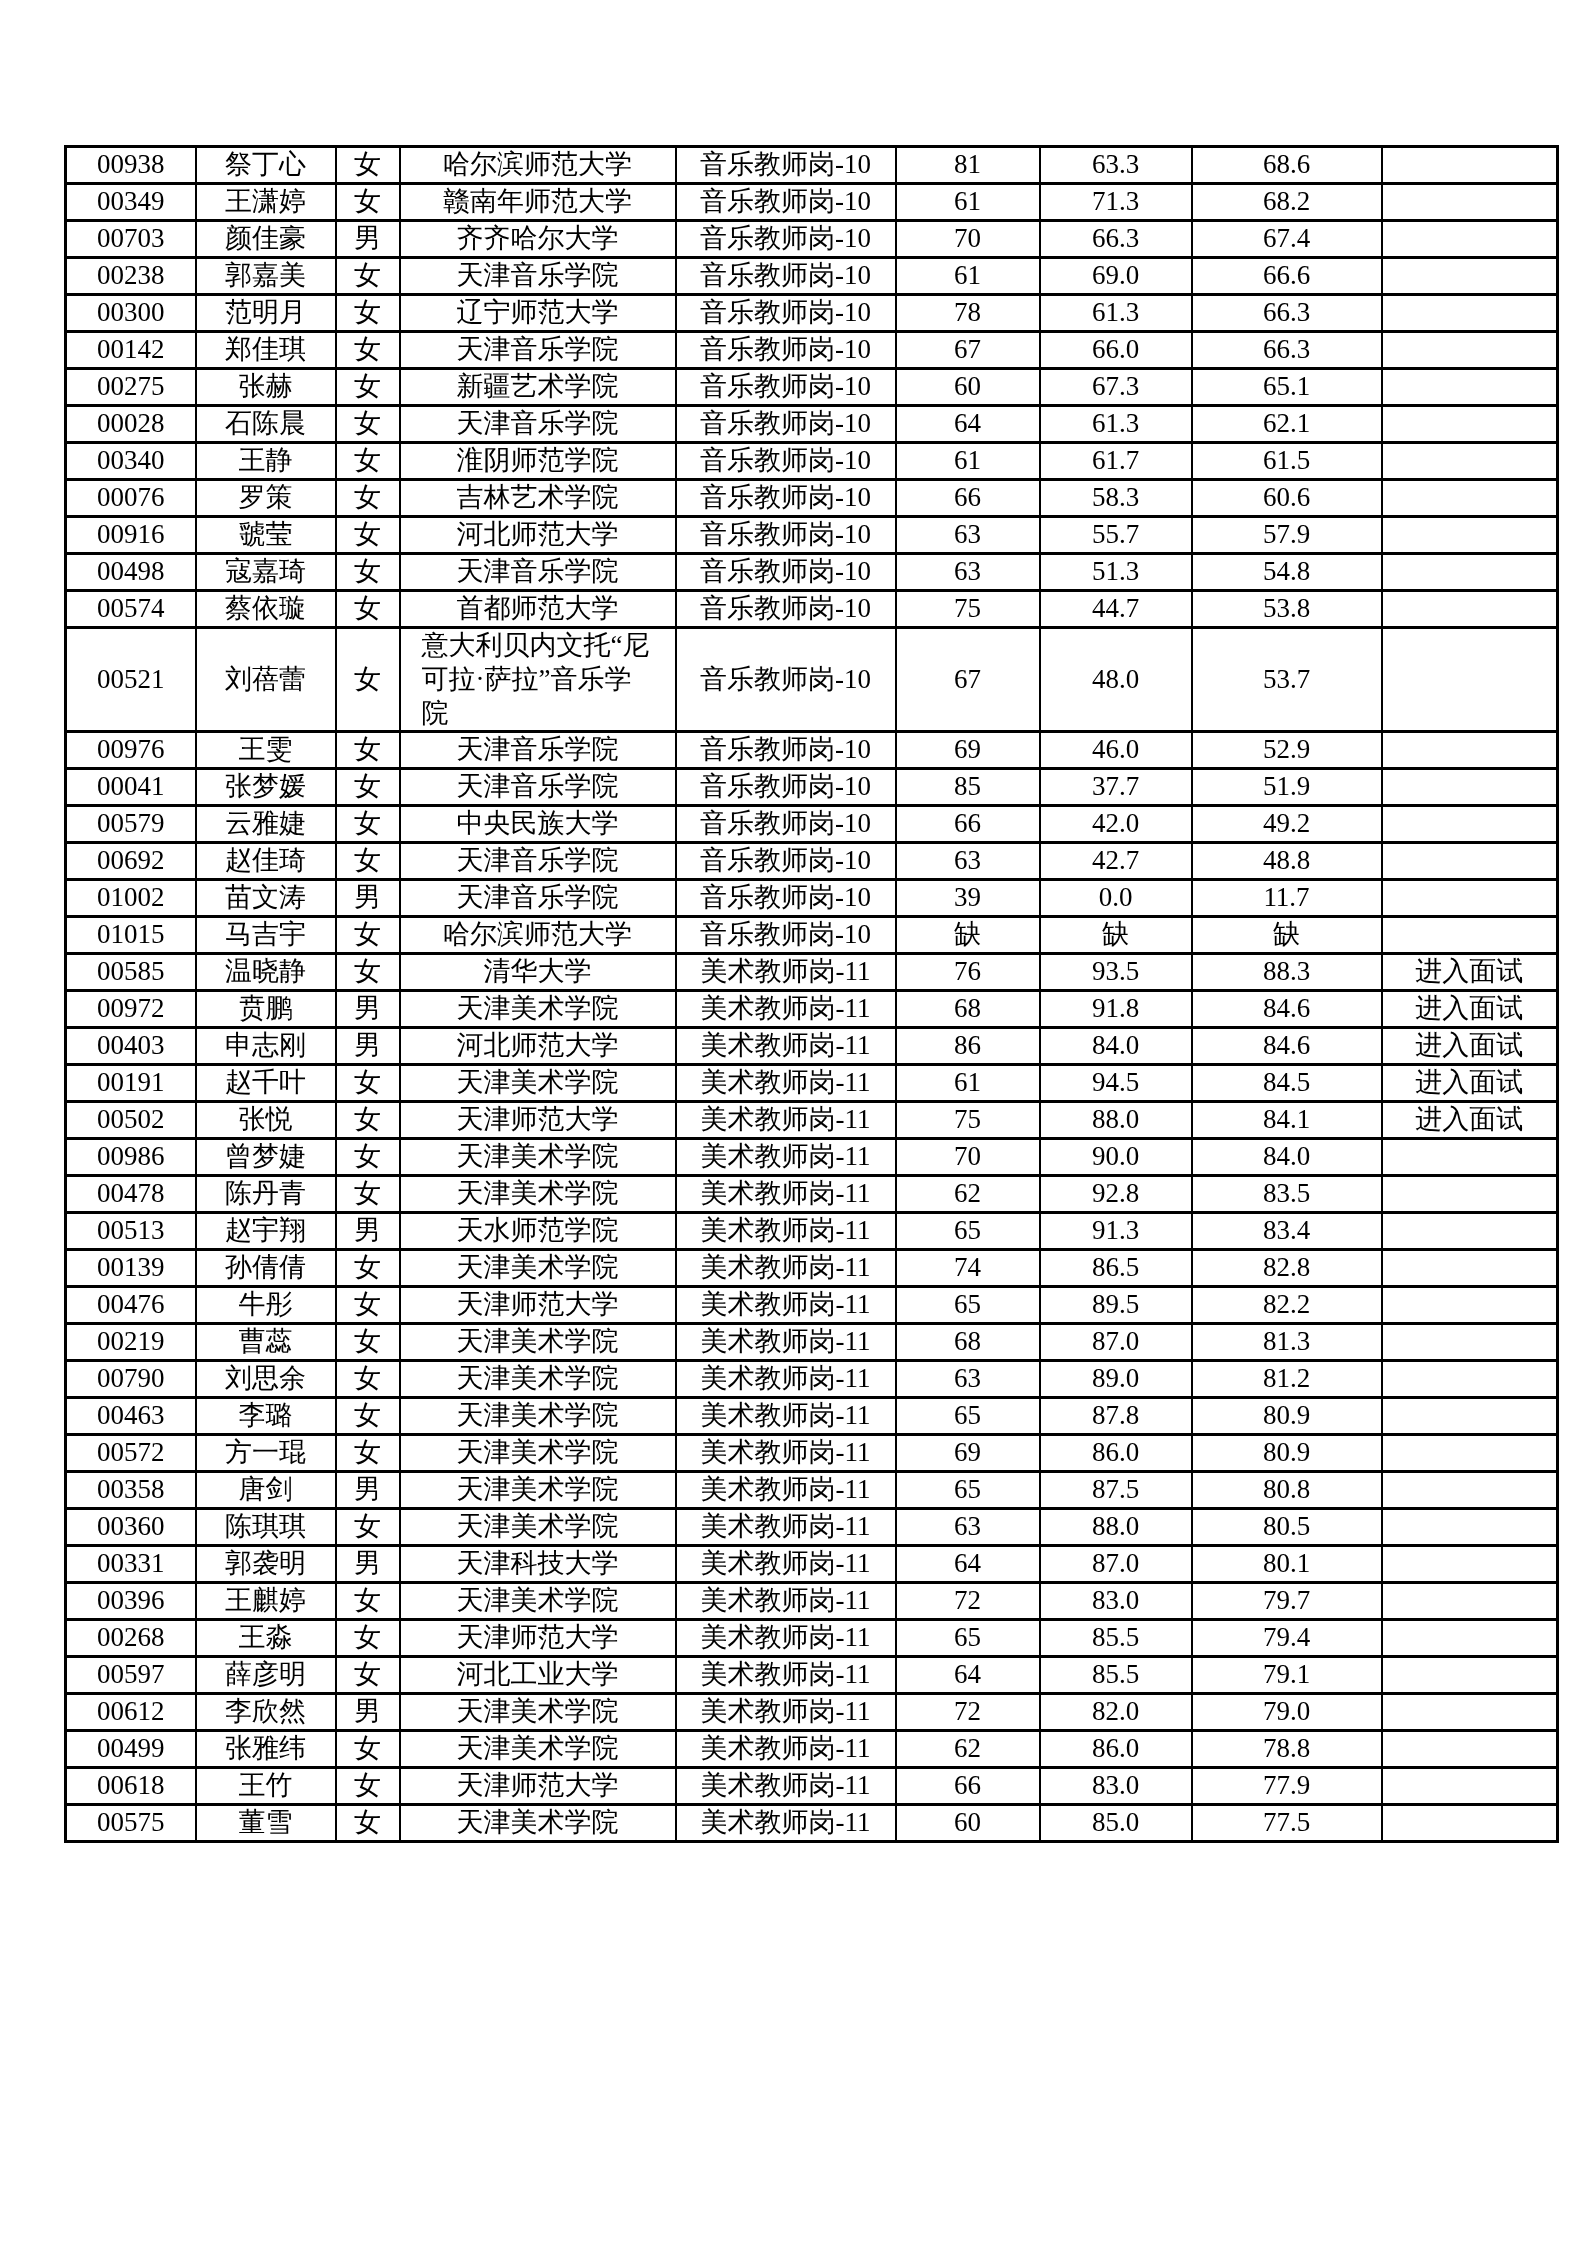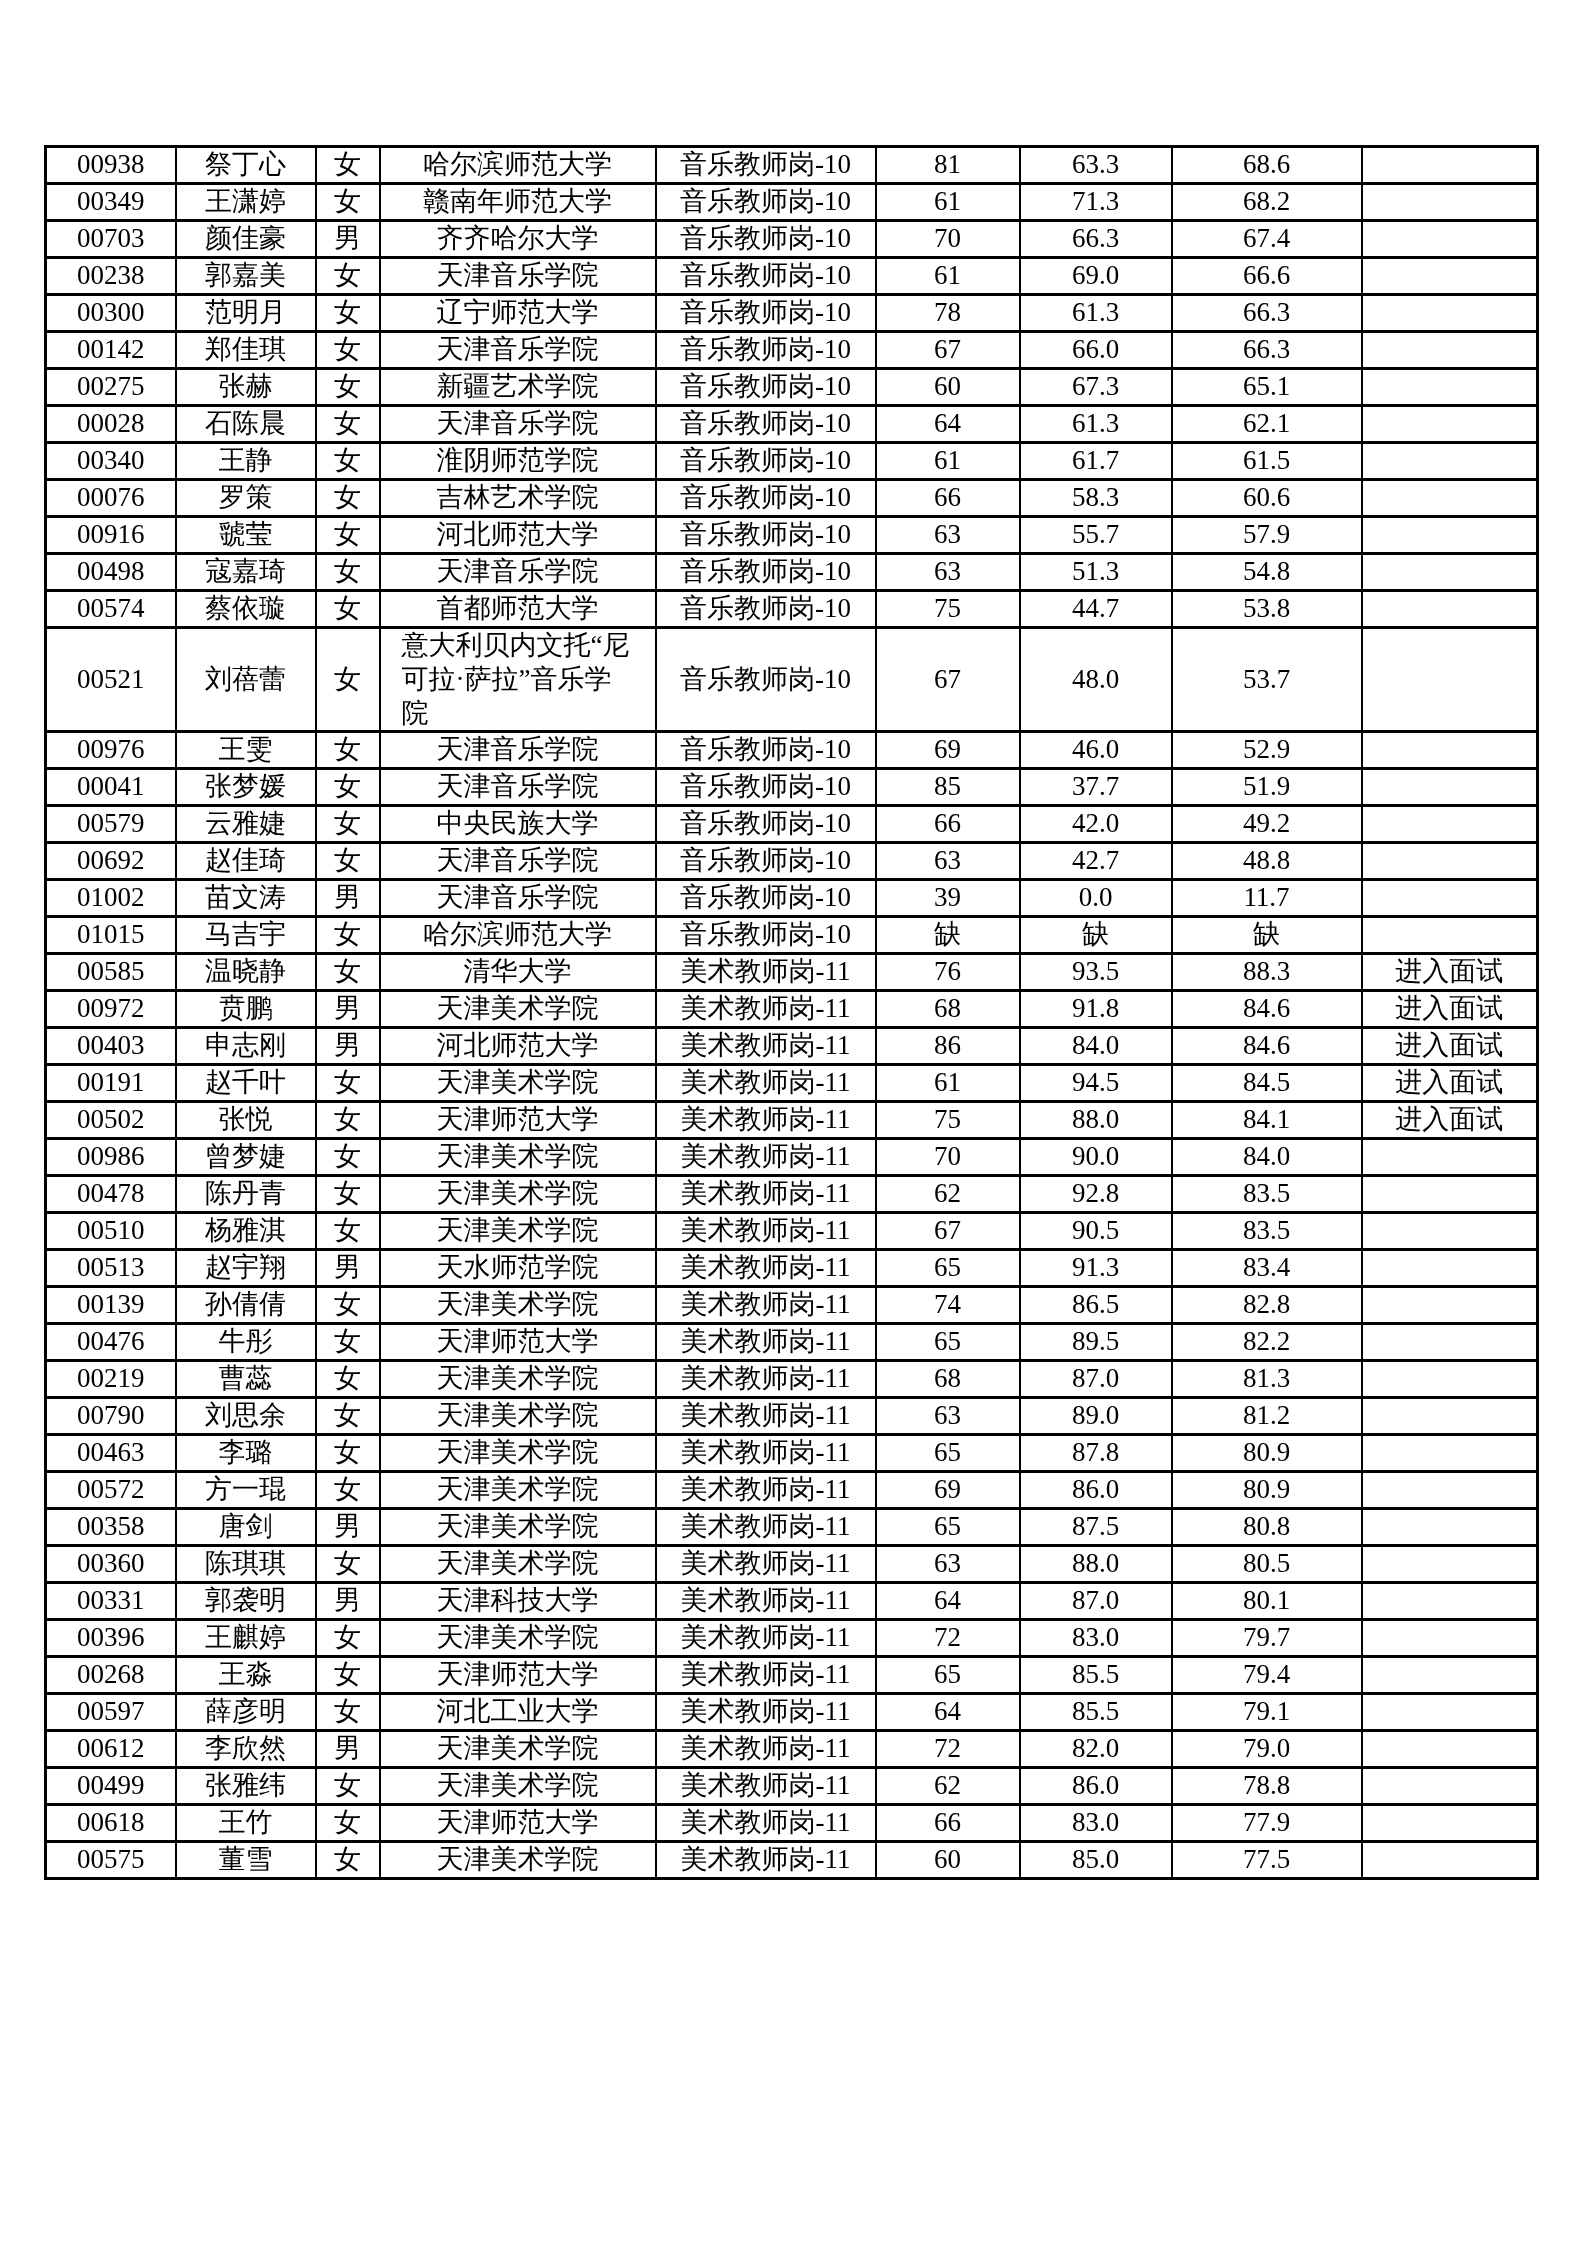--- a/index.html
+++ b/index.html
@@ -9,21 +9,21 @@
   }
   body {
     position: relative;
     width: 1588px;
     height: 2246px;
     font-family: "Liberation Serif", "DejaVu Serif", serif;
     color: #000000;
   }
   .score-table {
     position: absolute;
-    left: 44px;
+    left: 64px;
     top: 145px;
     width: 1492px;
     border-collapse: collapse;
     table-layout: fixed;
     border: 3px solid #000000;
   }
   .score-table td {
     border-left: 2px solid #000000;
     border-right: 2px solid #000000;
     border-top: 3px solid #000000;
@@ -351,31 +351,20 @@
         <td>陈丹青</td>
         <td>女</td>
         <td>天津美术学院</td>
         <td>美术教师岗-11</td>
         <td>62</td>
         <td>92.8</td>
         <td>83.5</td>
         <td></td>
       </tr>
       <tr>
-        <td>00510</td>
-        <td>杨雅淇</td>
-        <td>女</td>
-        <td>天津美术学院</td>
-        <td>美术教师岗-11</td>
-        <td>67</td>
-        <td>90.5</td>
-        <td>83.5</td>
-        <td></td>
-      </tr>
-      <tr>
         <td>00513</td>
         <td>赵宇翔</td>
         <td>男</td>
         <td>天水师范学院</td>
         <td>美术教师岗-11</td>
         <td>65</td>
         <td>91.3</td>
         <td>83.4</td>
         <td></td>
       </tr>

